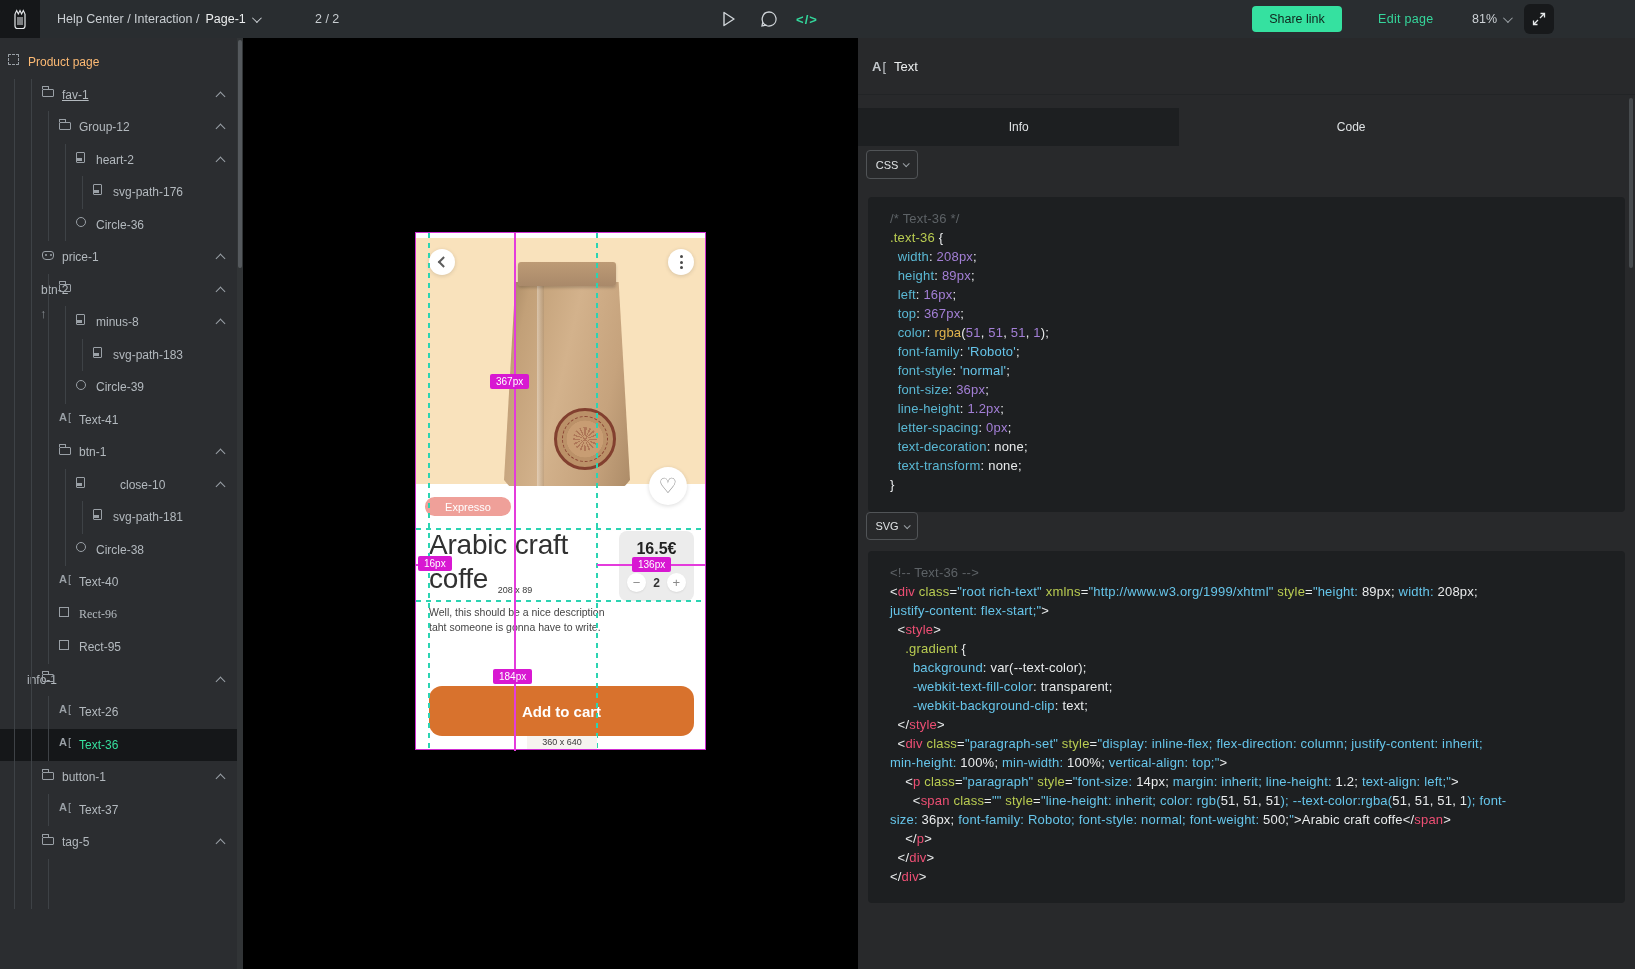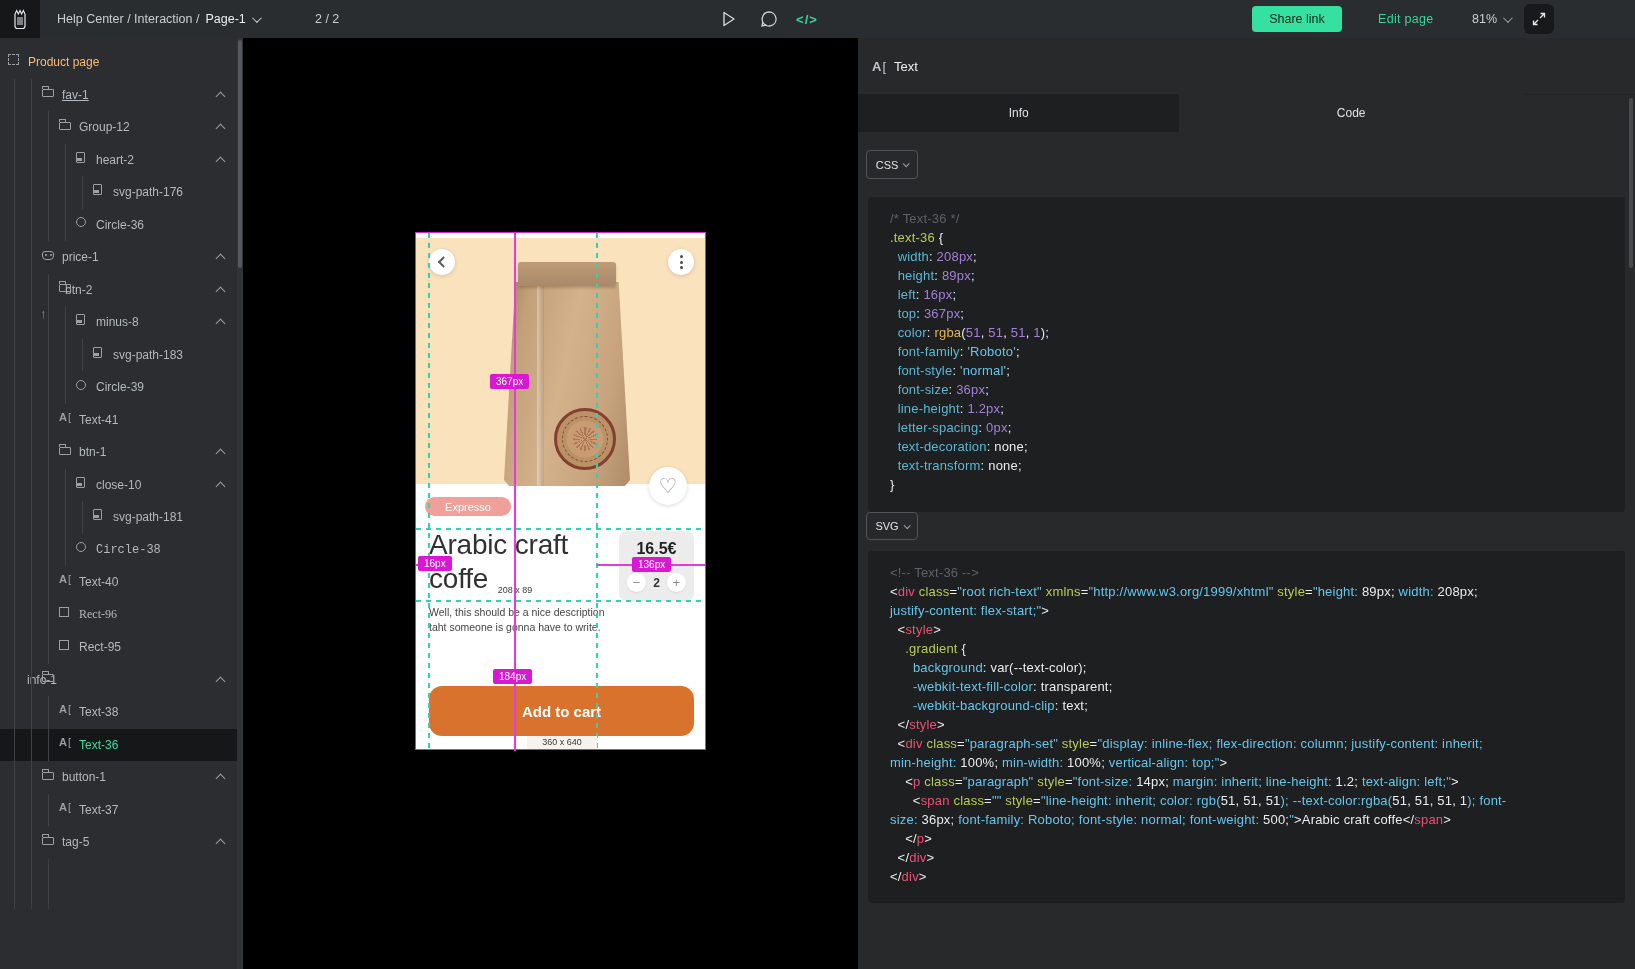--- a/index.html
+++ b/index.html
@@ -115,21 +115,21 @@
   .badge { position:absolute; background:#d818d2; color:#fff; font-size:10px; padding:2px 6px;
     border-radius:2px; z-index:7; white-space:nowrap; }
 
   
   .panel { position:absolute; left:858px; top:38px; width:777px; height:931px; background:#28292b; }
   .p-head { position:absolute; left:0; top:0; width:777px; height:57px; display:flex; align-items:center;
     padding-left:14px; gap:8px; border-bottom:1px solid #222426; }
   .p-head .t-ic { color:#c3c8cc; font-size:13px; font-weight:bold; }
   .p-head .t-ic::after { content:"["; font-weight:normal; margin-left:1px; }
   .p-title { color:#eceeef; font-size:13px; }
-  .tabs { position:absolute; left:0; top:56px; width:665px; height:38px; display:flex; }
+  .tabs { position:absolute; left:0; top:70px; width:665px; height:38px; display:flex; }
   .tab { display:flex; align-items:center; justify-content:center; font-size:12px; color:#dfe2e4; cursor:pointer; }
   .tab.info { width:344px; background:#1d1f21; }
   .tab.code { width:368px; background:#28292b; }
   .tab-fill { flex:1; background:#1d1f21; }
   .sel-box { position:absolute; width:52px; height:29px; border:1px solid #515457; border-radius:4px;
     display:flex; align-items:center; justify-content:center; gap:5px; color:#dfe2e4; font-size:11px; cursor:pointer; }
   .sel-box .chev-dn { width:5px; height:5px; border-color:#9aa0a5; transform:rotate(45deg) translateY(-1px); }
   .codeblock { position:absolute; left:10px; width:757px; background:#1d1f21; border-radius:4px;
     padding:12px 22px; overflow:hidden; }
   .code-line { white-space:pre; font-size:13px; line-height:19px; letter-spacing:.2px; }
@@ -241,21 +241,21 @@
         <span class="gline" style="left: 31px;"></span>
         <span class="ic ic-mask" style="left: 42px;"></span>
         <span class="lbl" style="margin-left: 62px;">price-1</span>
         <span class="exp"></span>
       </div>
       <div class="trow" style="height: 32.5px;">
         <span class="gline" style="left: 14px;"></span>
         <span class="gline" style="left: 31px;"></span>
         <span class="gline" style="left: 48px;"></span>
         <span class="ic ic-folder" style="left: 59px;"></span>
-        <span class="lbl" style="margin-left: 65px;">btn-2</span>
+        <span class="lbl" style="margin-left: 41px;">btn-2</span>
         <span class="exp"></span>
       </div>
       <div class="trow" style="height: 32.5px;">
         <span class="gline" style="left: 14px;"></span>
         <span class="gline" style="left: 31px;"></span>
         <span class="gline" style="left: 48px;"></span>
         <span class="gline" style="left: 65px;"></span>
         <span class="ic ic-svg" style="left: 76px;"></span>
         <span class="lbl" style="margin-left: 96px;">minus-8</span>
         <span class="exp"></span>
@@ -291,33 +291,33 @@
         <span class="ic ic-folder" style="left: 59px;"></span>
         <span class="lbl" style="margin-left: 79px;">btn-1</span>
         <span class="exp"></span>
       </div>
       <div class="trow" style="height: 32.5px;">
         <span class="gline" style="left: 14px;"></span>
         <span class="gline" style="left: 31px;"></span>
         <span class="gline" style="left: 48px;"></span>
         <span class="gline" style="left: 65px;"></span>
         <span class="ic ic-svg" style="left: 76px;"></span>
-        <span class="lbl" style="margin-left: 96px;">close-10</span>
+        <span class="lbl" style="margin-left: 120px;">close-10</span>
         <span class="exp"></span>
       </div>
       <div class="trow" style="height: 32.5px;">
         <span class="gline" style="left: 14px;"></span>
         <span class="gline" style="left: 31px;"></span>
         <span class="gline" style="left: 48px;"></span>
         <span class="gline" style="left: 65px;"></span>
         <span class="gline" style="left: 82px;"></span>
         <span class="ic ic-svg" style="left: 93px;"></span>
         <span class="lbl" style="margin-left: 113px;">svg-path-181</span>
       </div>
-      <div class="trow" style="height: 32.5px; font-family: Liberation Mono, monospace;">
+      <div class="trow" style="height: 32.5px;">
         <span class="gline" style="left: 14px;"></span>
         <span class="gline" style="left: 31px;"></span>
         <span class="gline" style="left: 48px;"></span>
         <span class="gline" style="left: 65px;"></span>
         <span class="ic ic-circle" style="left: 76px;"></span>
         <span class="lbl" style="margin-left: 96px;">Circle-38</span>
       </div>
       <div class="trow" style="height: 32.5px;">
         <span class="gline" style="left: 14px;"></span>
         <span class="gline" style="left: 31px;"></span>
@@ -344,21 +344,21 @@
         <span class="gline" style="left: 31px;"></span>
         <span class="ic ic-folder" style="left: 42px;"></span>
         <span class="lbl" style="margin-left: 27px;">info-1</span>
         <span class="exp"></span>
       </div>
       <div class="trow" style="height: 32.5px;">
         <span class="gline" style="left: 14px;"></span>
         <span class="gline" style="left: 31px;"></span>
         <span class="gline" style="left: 48px;"></span>
         <span class="ic ic-text" style="left: 59px;">A</span>
-        <span class="lbl" style="margin-left: 79px;">Text-38</span>
+        <span class="lbl" style="margin-left: 79px;">Text-26</span>
       </div>
       <div class="trow sel" style="height: 32.5px;">
         <span class="gline" style="left: 14px;"></span>
         <span class="gline" style="left: 31px;"></span>
         <span class="gline" style="left: 48px;"></span>
         <span class="ic ic-text" style="left: 59px;">A</span>
         <span class="lbl" style="margin-left: 79px;">Text-36</span>
       </div>
       <div class="trow" style="height: 32.5px;">
         <span class="gline" style="left: 14px;"></span>

